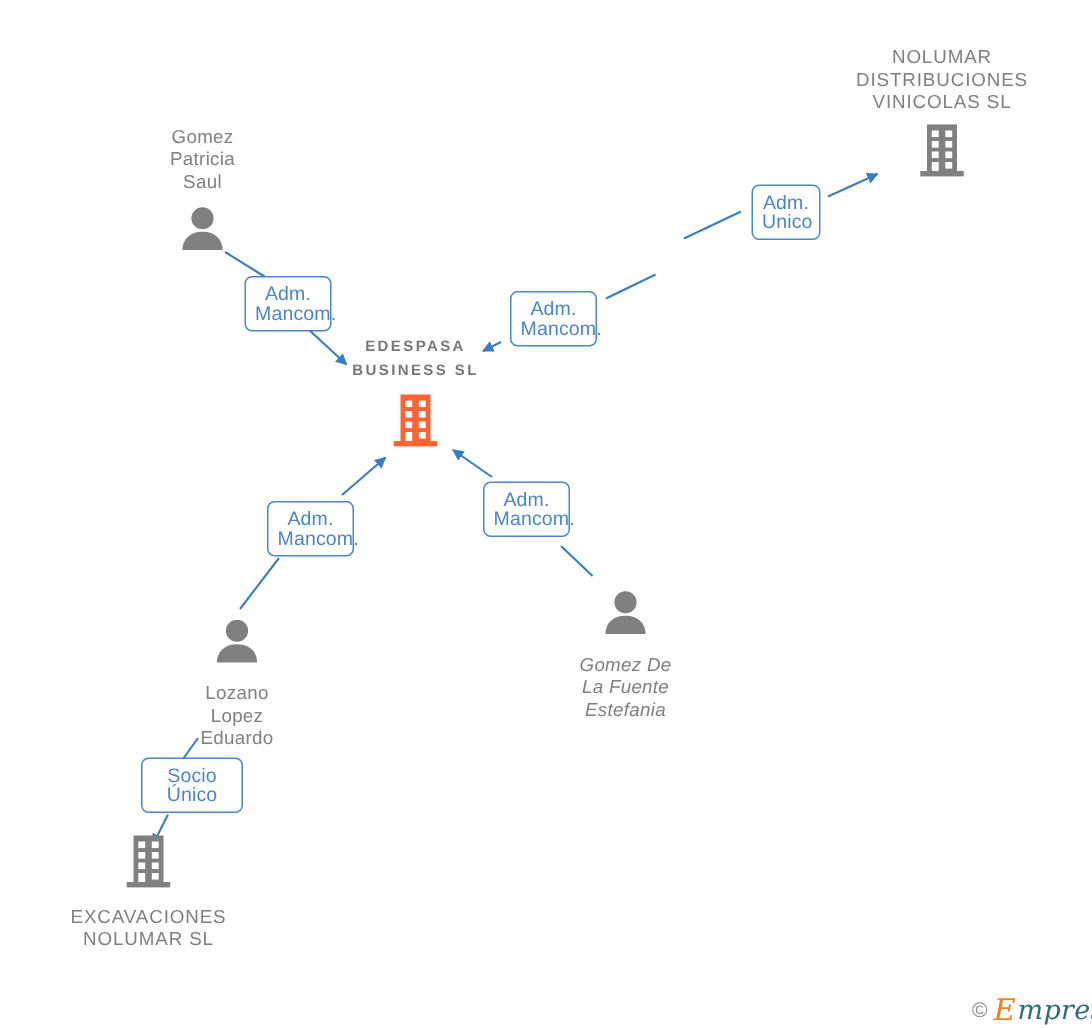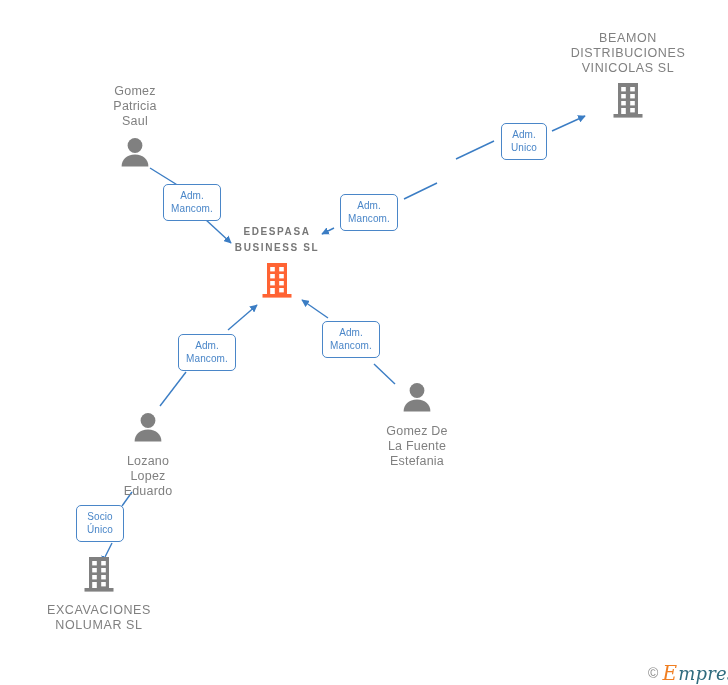--- a/index.html
+++ b/index.html
@@ -54,21 +54,21 @@
   .icon-above .node-label { margin-bottom: 6px; }
   .icon-below .node-label { margin-top: 6px; }
 
   .edge-label {
     position: absolute;
     box-sizing: border-box;
     border: 1.3px solid #4a86c8;
     border-radius: 5px;
     background: #ffffff;
     color: #4a86c8;
-    font-size: 10px;
+    font-size: 13px;
     line-height: 13px;
     text-align: center;
     padding: 4px 6px 5px 6px;
     white-space: pre-line;
     letter-spacing: 0.1px;
   }
   .watermark {
     position: absolute;
     display: flex;
     align-items: center;
@@ -132,21 +132,21 @@
     <span class="node-icon">
       <svg width="34" height="34" viewBox="0 0 34 34" xmlns="http://www.w3.org/2000/svg">
         <circle cx="17" cy="10.5" r="7.4" fill="#808080"></circle>
         <path d="M 17 19.5 C 8.6 19.5 3.6 24.6 3.6 31.6 L 30.4 31.6 C 30.4 24.6 25.4 19.5 17 19.5 Z" fill="#808080"></path>
       </svg>
     </span>
   </div>
 
 
   <div class="node icon-above" style="left:628px; top:31px;">
-    <div class="node-label company">BEAMON
+    <div class="node-label company">NOLUMAR
 DISTRIBUCIONES
 VINICOLAS  SL</div>
     <span class="node-icon">
       <svg width="34" height="37" viewBox="0 0 34 37" xmlns="http://www.w3.org/2000/svg">
         <rect x="7" y="1" width="20" height="31" fill="#808080"></rect>
         <rect x="2.5" y="32" width="29" height="3.6" fill="#808080"></rect>
         <rect x="10.2" y="5" width="4.6" height="4.4" fill="#ffffff"></rect>
         <rect x="19.2" y="5" width="4.6" height="4.4" fill="#ffffff"></rect>
         <rect x="10.2" y="12" width="4.6" height="4.4" fill="#ffffff"></rect>
         <rect x="19.2" y="12" width="4.6" height="4.4" fill="#ffffff"></rect>
@@ -170,33 +170,33 @@
         <rect x="10.2" y="12" width="4.6" height="4.4" fill="#ffffff"></rect>
         <rect x="19.2" y="12" width="4.6" height="4.4" fill="#ffffff"></rect>
         <rect x="10.2" y="19" width="4.6" height="4.4" fill="#ffffff"></rect>
         <rect x="19.2" y="19" width="4.6" height="4.4" fill="#ffffff"></rect>
         <rect x="10.2" y="26" width="4.6" height="6" fill="#ffffff"></rect>
         <rect x="19.2" y="26" width="4.6" height="4.4" fill="#ffffff"></rect>
       </svg>
     </span>
   </div>
 
-  <div class="node icon-below" style="left:148px; top:410px;">
+  <div class="node icon-below" style="left:158px; top:410px;">
     <span class="node-icon">
       <svg width="34" height="34" viewBox="0 0 34 34" xmlns="http://www.w3.org/2000/svg">
         <circle cx="17" cy="10.5" r="7.4" fill="#808080"></circle>
         <path d="M 17 19.5 C 8.6 19.5 3.6 24.6 3.6 31.6 L 30.4 31.6 C 30.4 24.6 25.4 19.5 17 19.5 Z" fill="#808080"></path>
       </svg>
     </span>
     <div class="node-label">Lozano
 Lopez
 Eduardo</div>
   </div>
 
-  <div class="node icon-below" style="left:417px; top:380px;">
+  <div class="node icon-below" style="left:417px; top:391px;font-style:italic;">
     <span class="node-icon">
       <svg width="34" height="34" viewBox="0 0 34 34" xmlns="http://www.w3.org/2000/svg">
         <circle cx="17" cy="10.5" r="7.4" fill="#808080"></circle>
         <path d="M 17 19.5 C 8.6 19.5 3.6 24.6 3.6 31.6 L 30.4 31.6 C 30.4 24.6 25.4 19.5 17 19.5 Z" fill="#808080"></path>
       </svg>
     </span>
     <div class="node-label">Gomez De
 La Fuente
 Estefania</div>
   </div>
@@ -228,21 +228,21 @@
 
   <div class="edge-label" style="left:501px; top:123px; width:46px;">Adm.
 Unico</div>
 
   <div class="edge-label" style="left:178px; top:334px; width:58px;">Adm.
 Mancom.</div>
 
   <div class="edge-label" style="left:322px; top:321px; width:58px;">Adm.
 Mancom.</div>
 
-  <div class="edge-label" style="left:76px; top:505px; width:48px;">Socio
+  <div class="edge-label" style="left:94px; top:505px; width:68px;">Socio
 Único</div>
 
   <div class="watermark" style="left:648px; top:661px;">
     <span class="wm-c">©</span>
     <span class="wm-e">E</span>
     <span class="wm-rest">mpresia</span>
   </div>
 
 </div>
 

